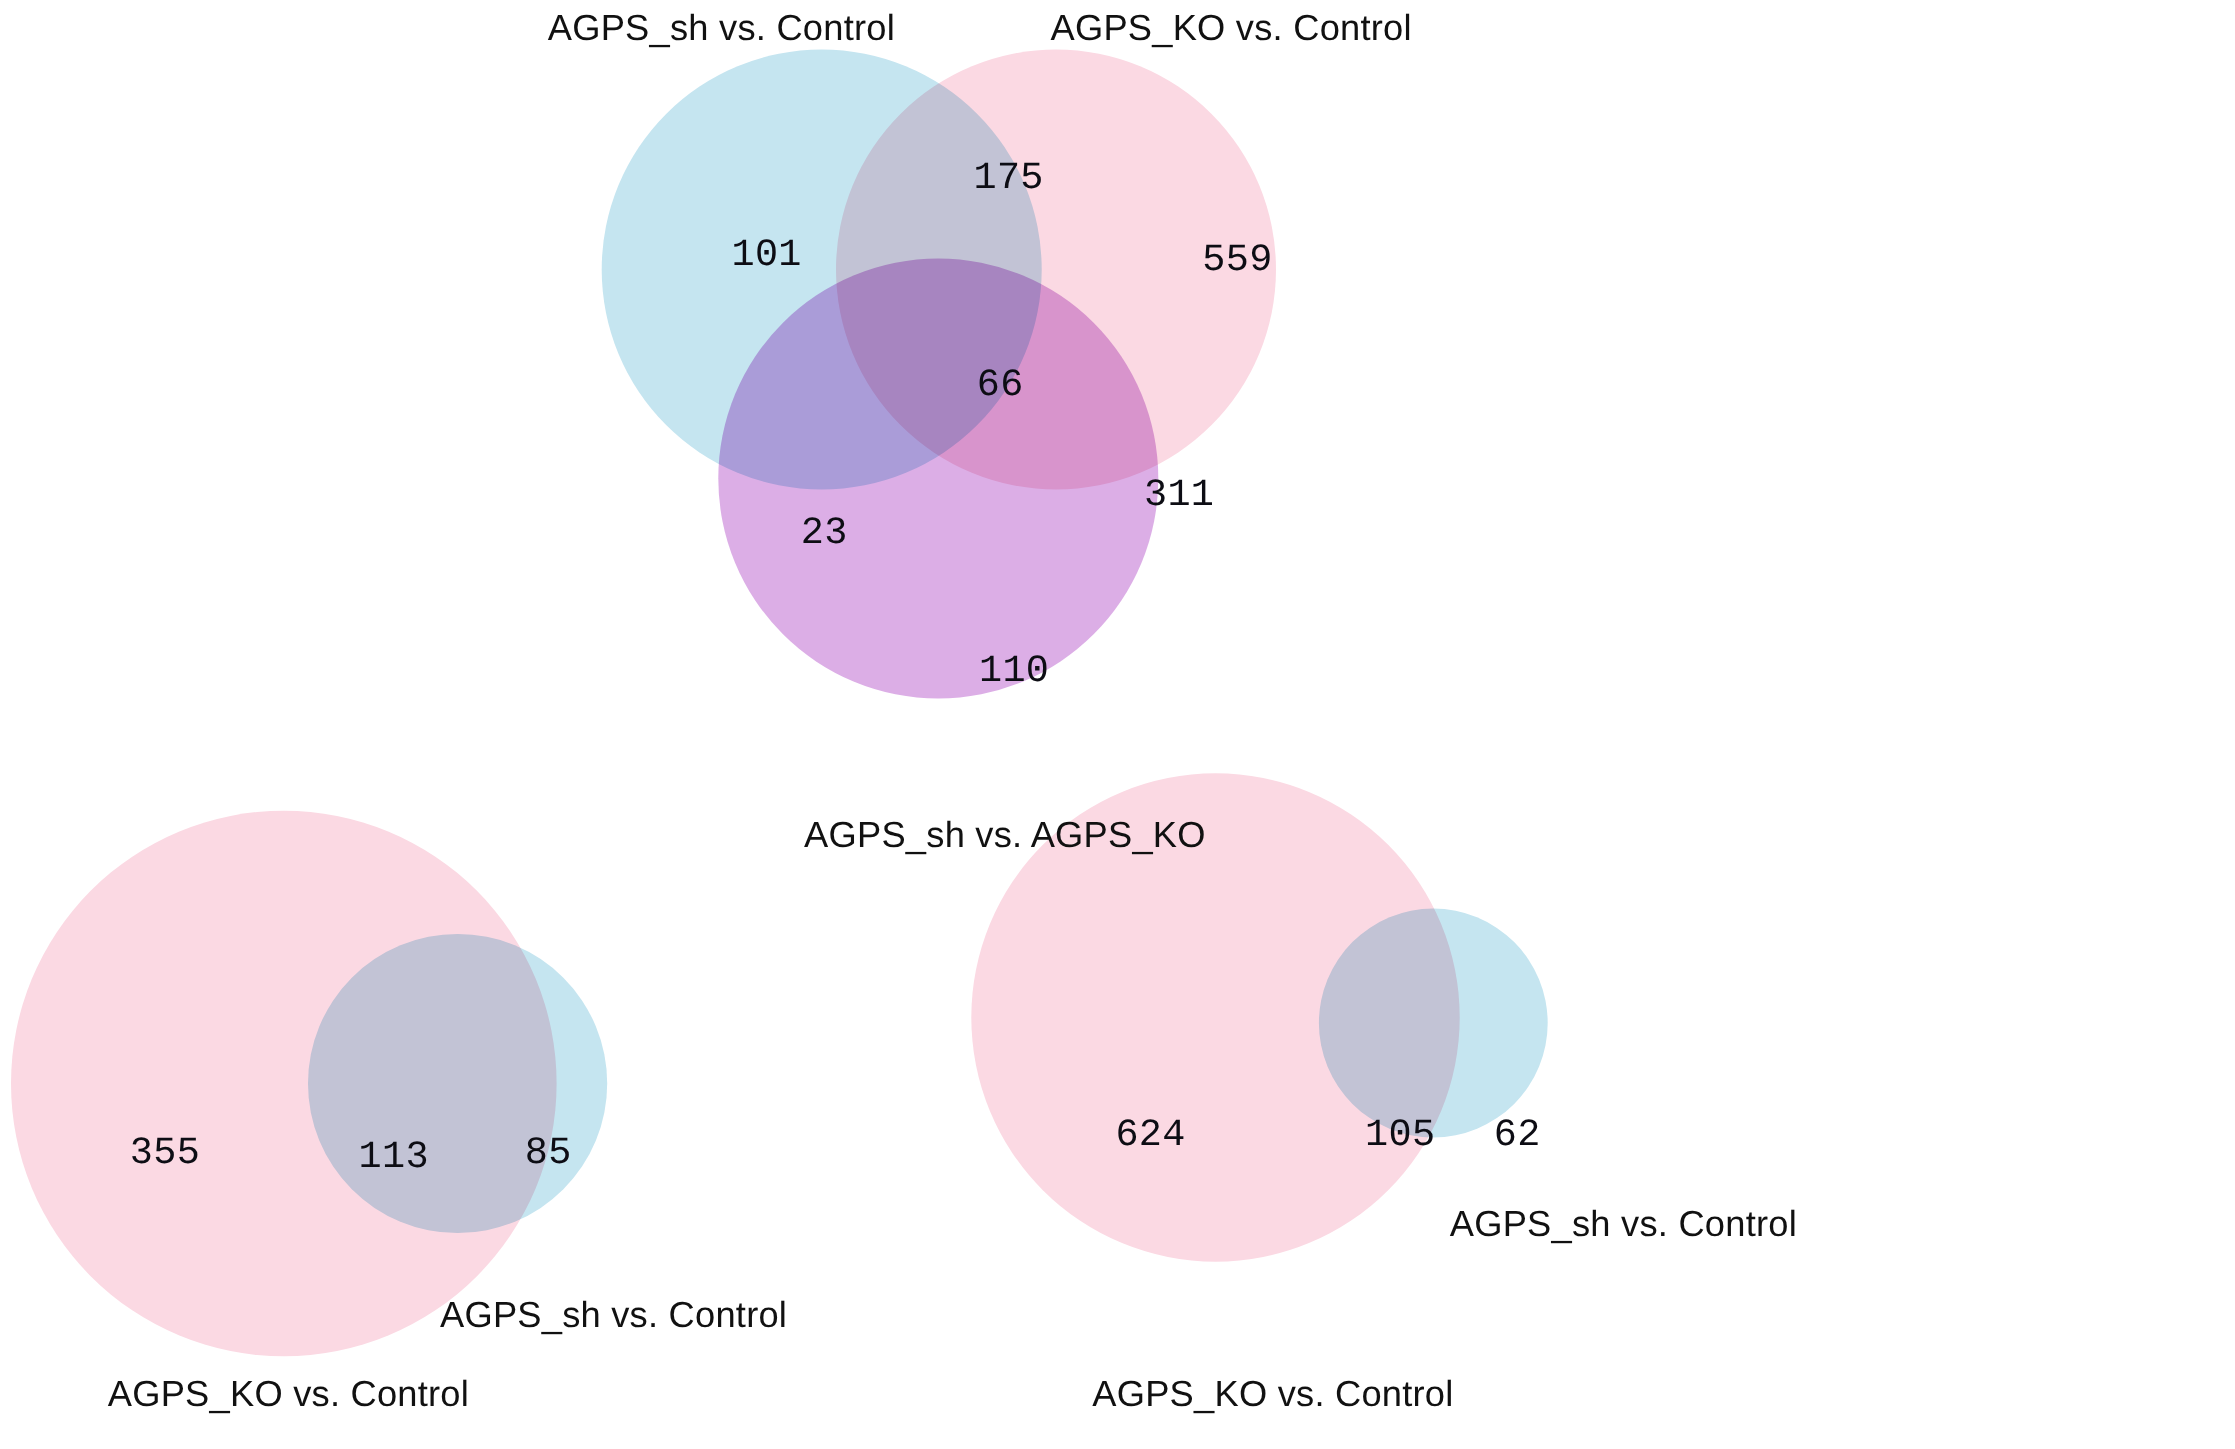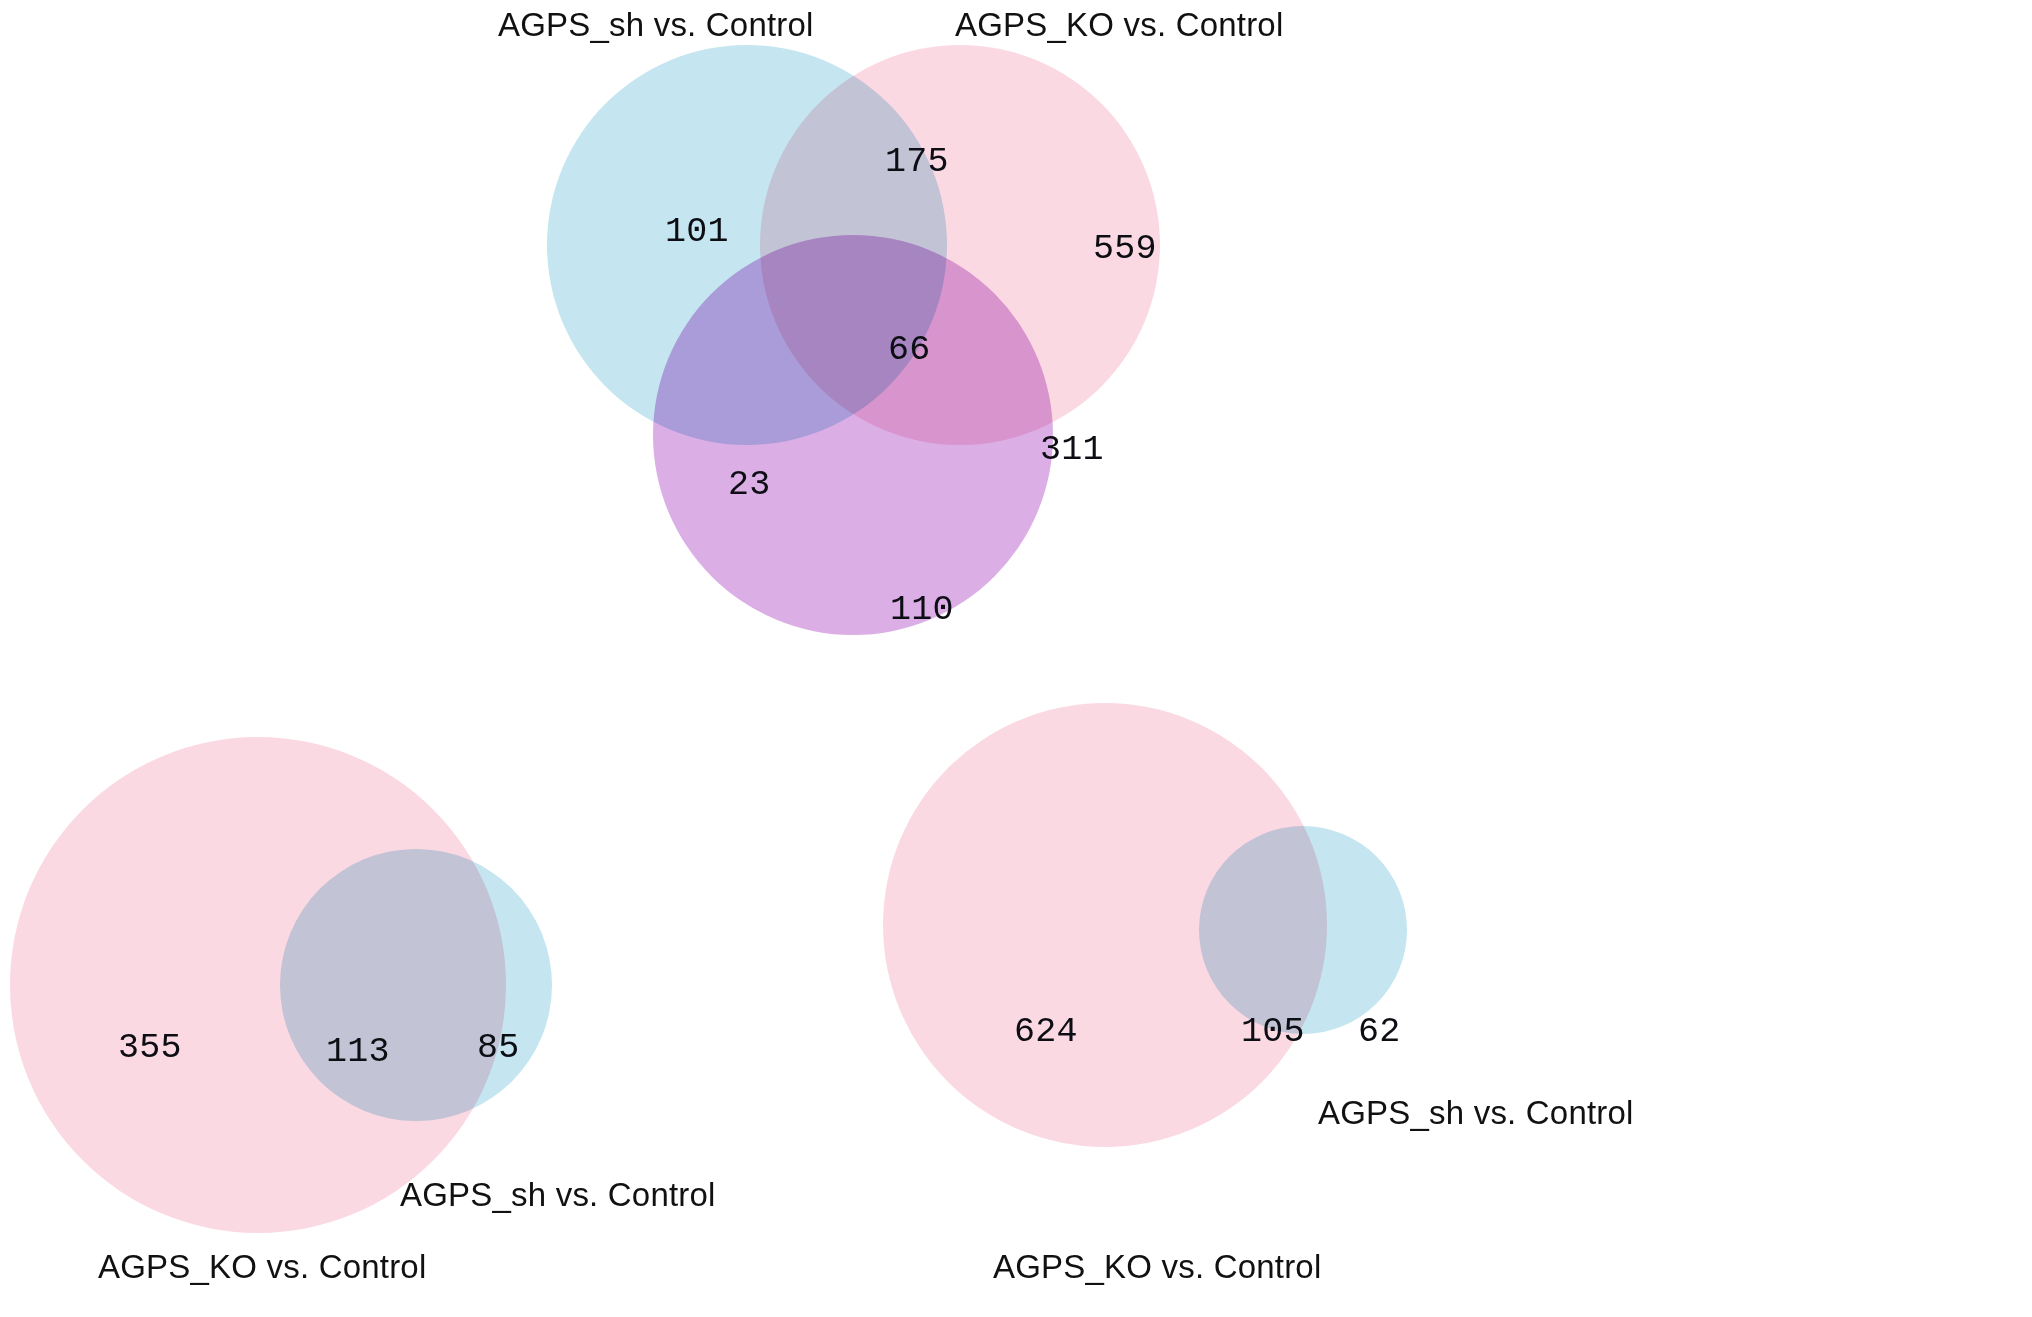--- a/index.html
+++ b/index.html
@@ -54,24 +54,25 @@
     <g>
       <circle class="c-pink blend" cx="1105" cy="925" r="222"></circle>
       <circle class="c-blue blend" cx="1303" cy="930" r="104"></circle>
     </g>
   </svg>
 
   <div class="vlabel" style="left:498px;top:6px;">AGPS_sh vs. Control</div>
 
   <div class="vlabel" style="left:955px;top:6px;">AGPS_KO vs. Control</div>
 
+  <div class="vlabel" style="left:731px;top:740px;">AGPS_sh vs. AGPS_KO</div>
 
   <div class="vcount" style="left:665px;top:212px;">101</div>
 
-  <div class="vcount" style="left:1093px;top:229px;">559</div>
+  <div class="vcount" style="left:1093px;top:216px;">559</div>
 
   <div class="vcount" style="left:885px;top:142px;">175</div>
 
   <div class="vcount" style="left:888px;top:330px;">66</div>
 
   <div class="vcount" style="left:728px;top:432px;margin-top:33px;">23</div>
 
   <div class="vcount" style="left:1040px;top:430px;">311</div>
 
   <div class="vcount" style="left:890px;top:590px;">110</div>

